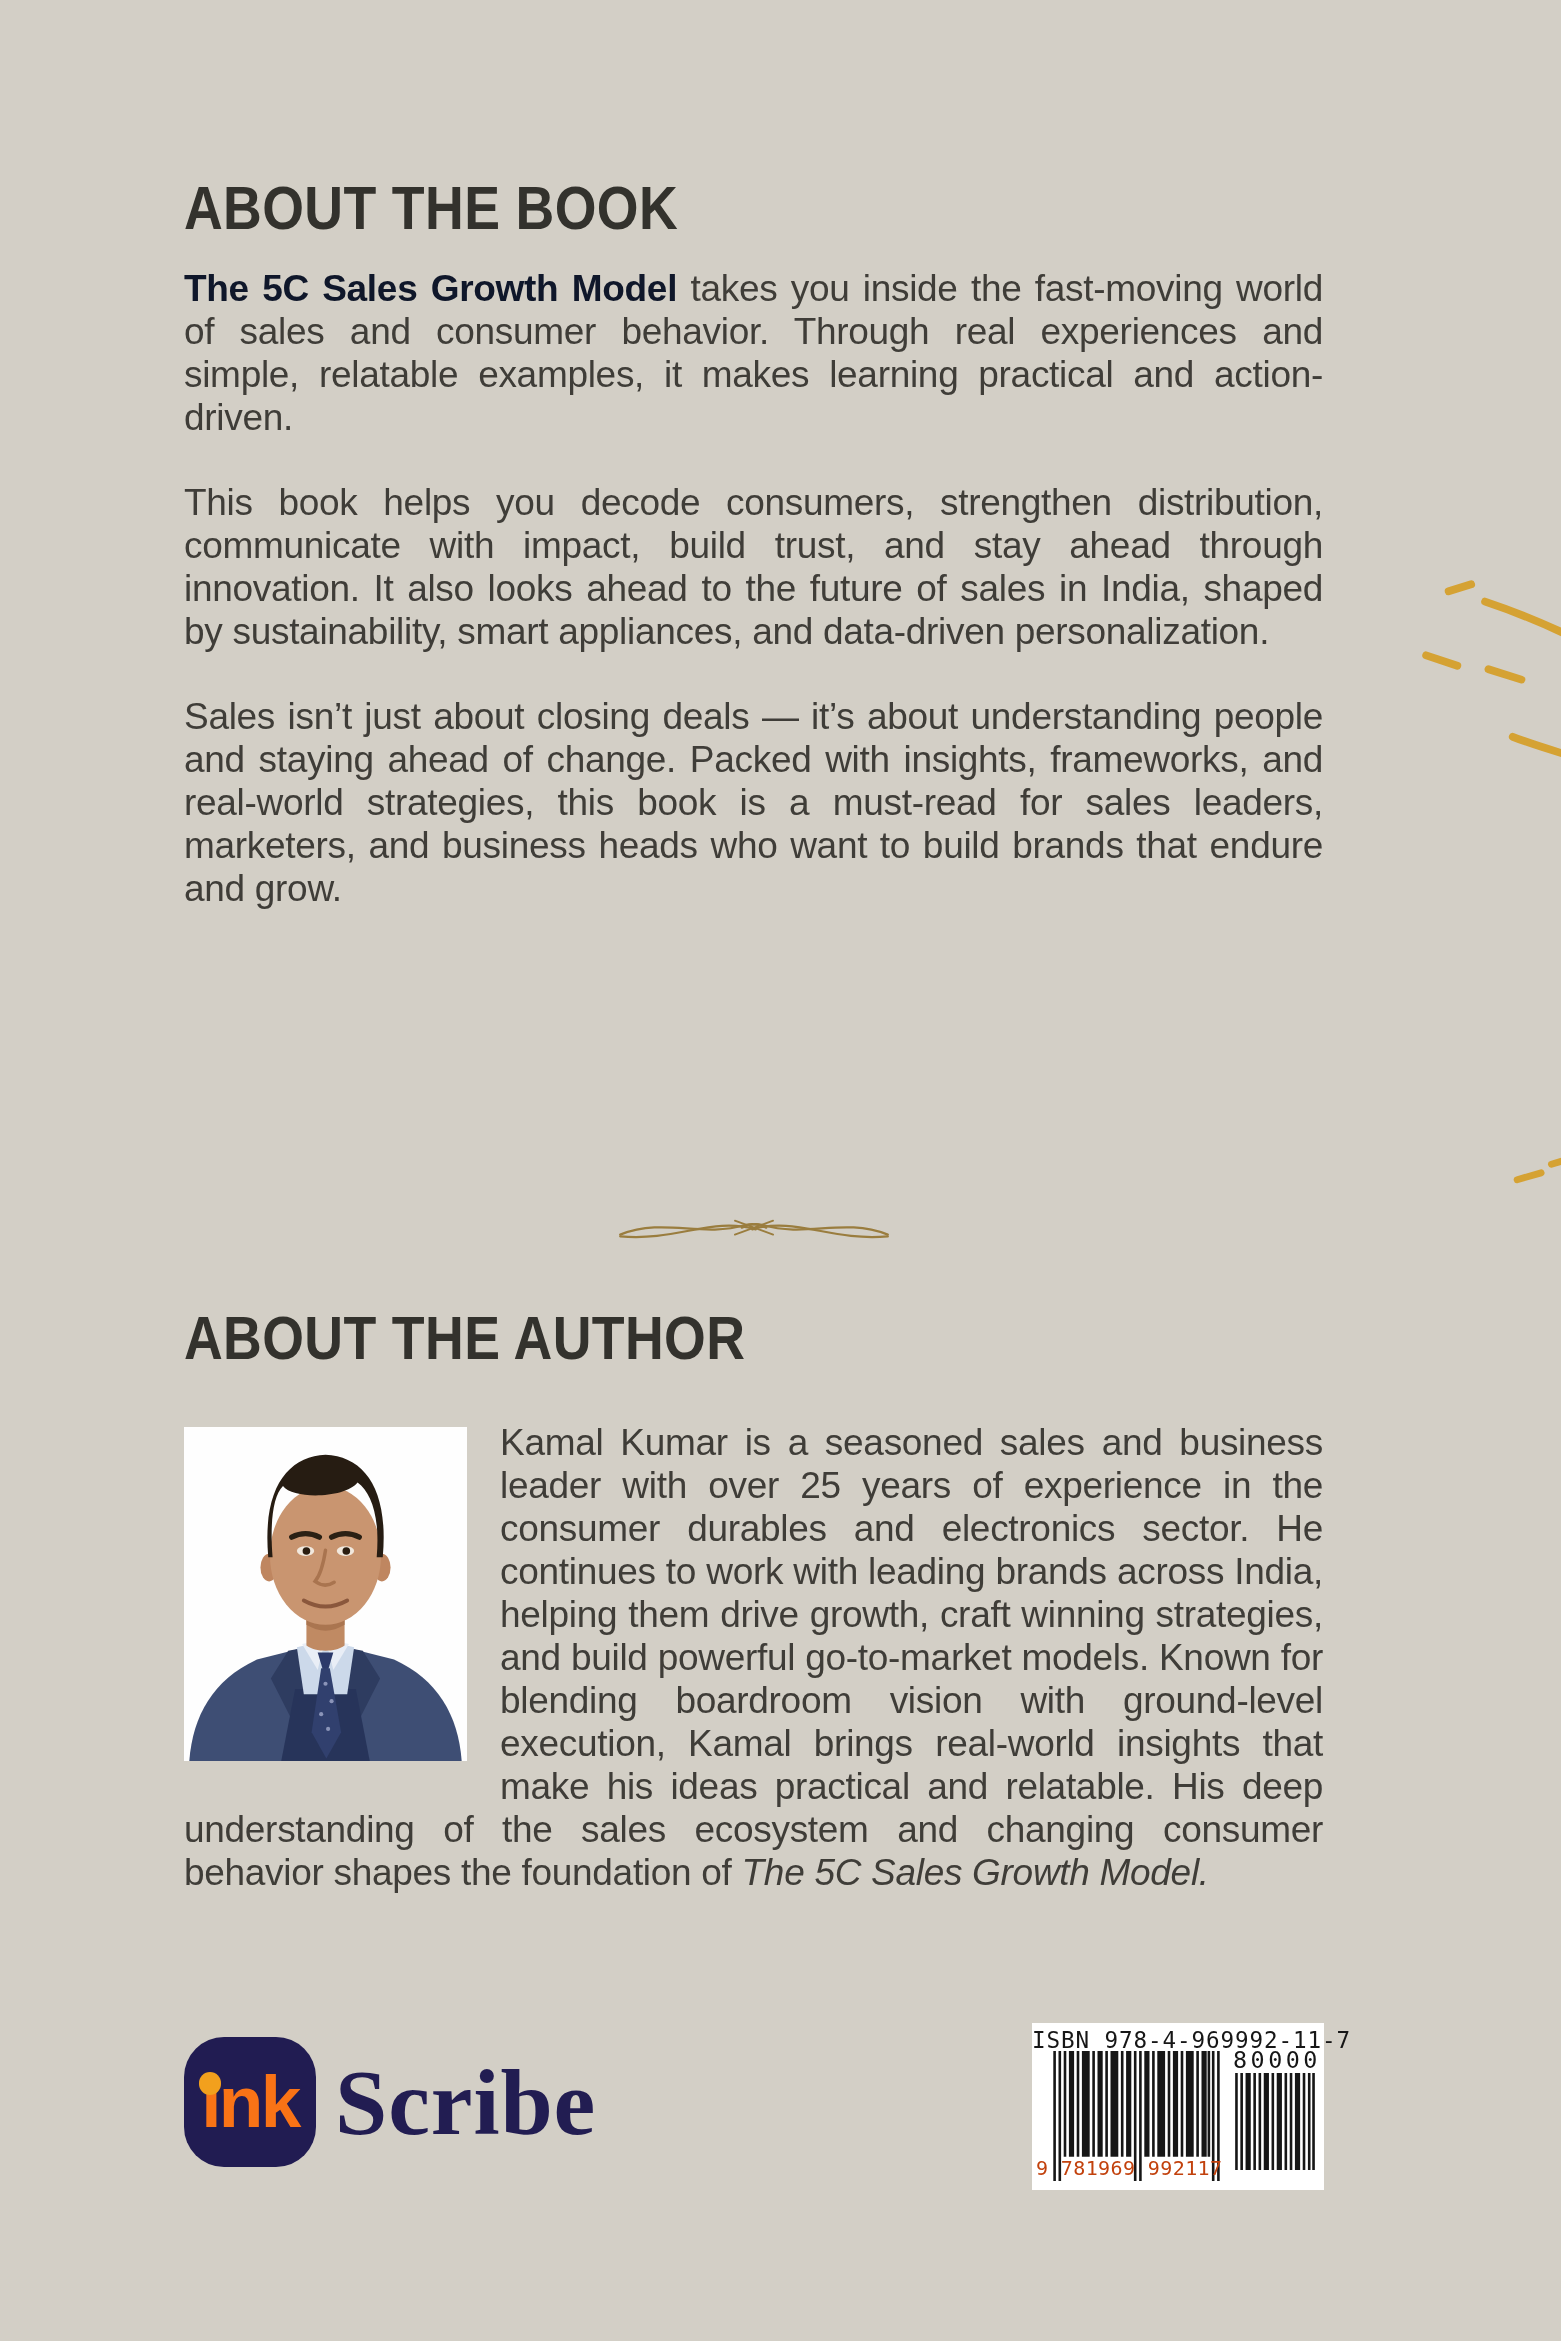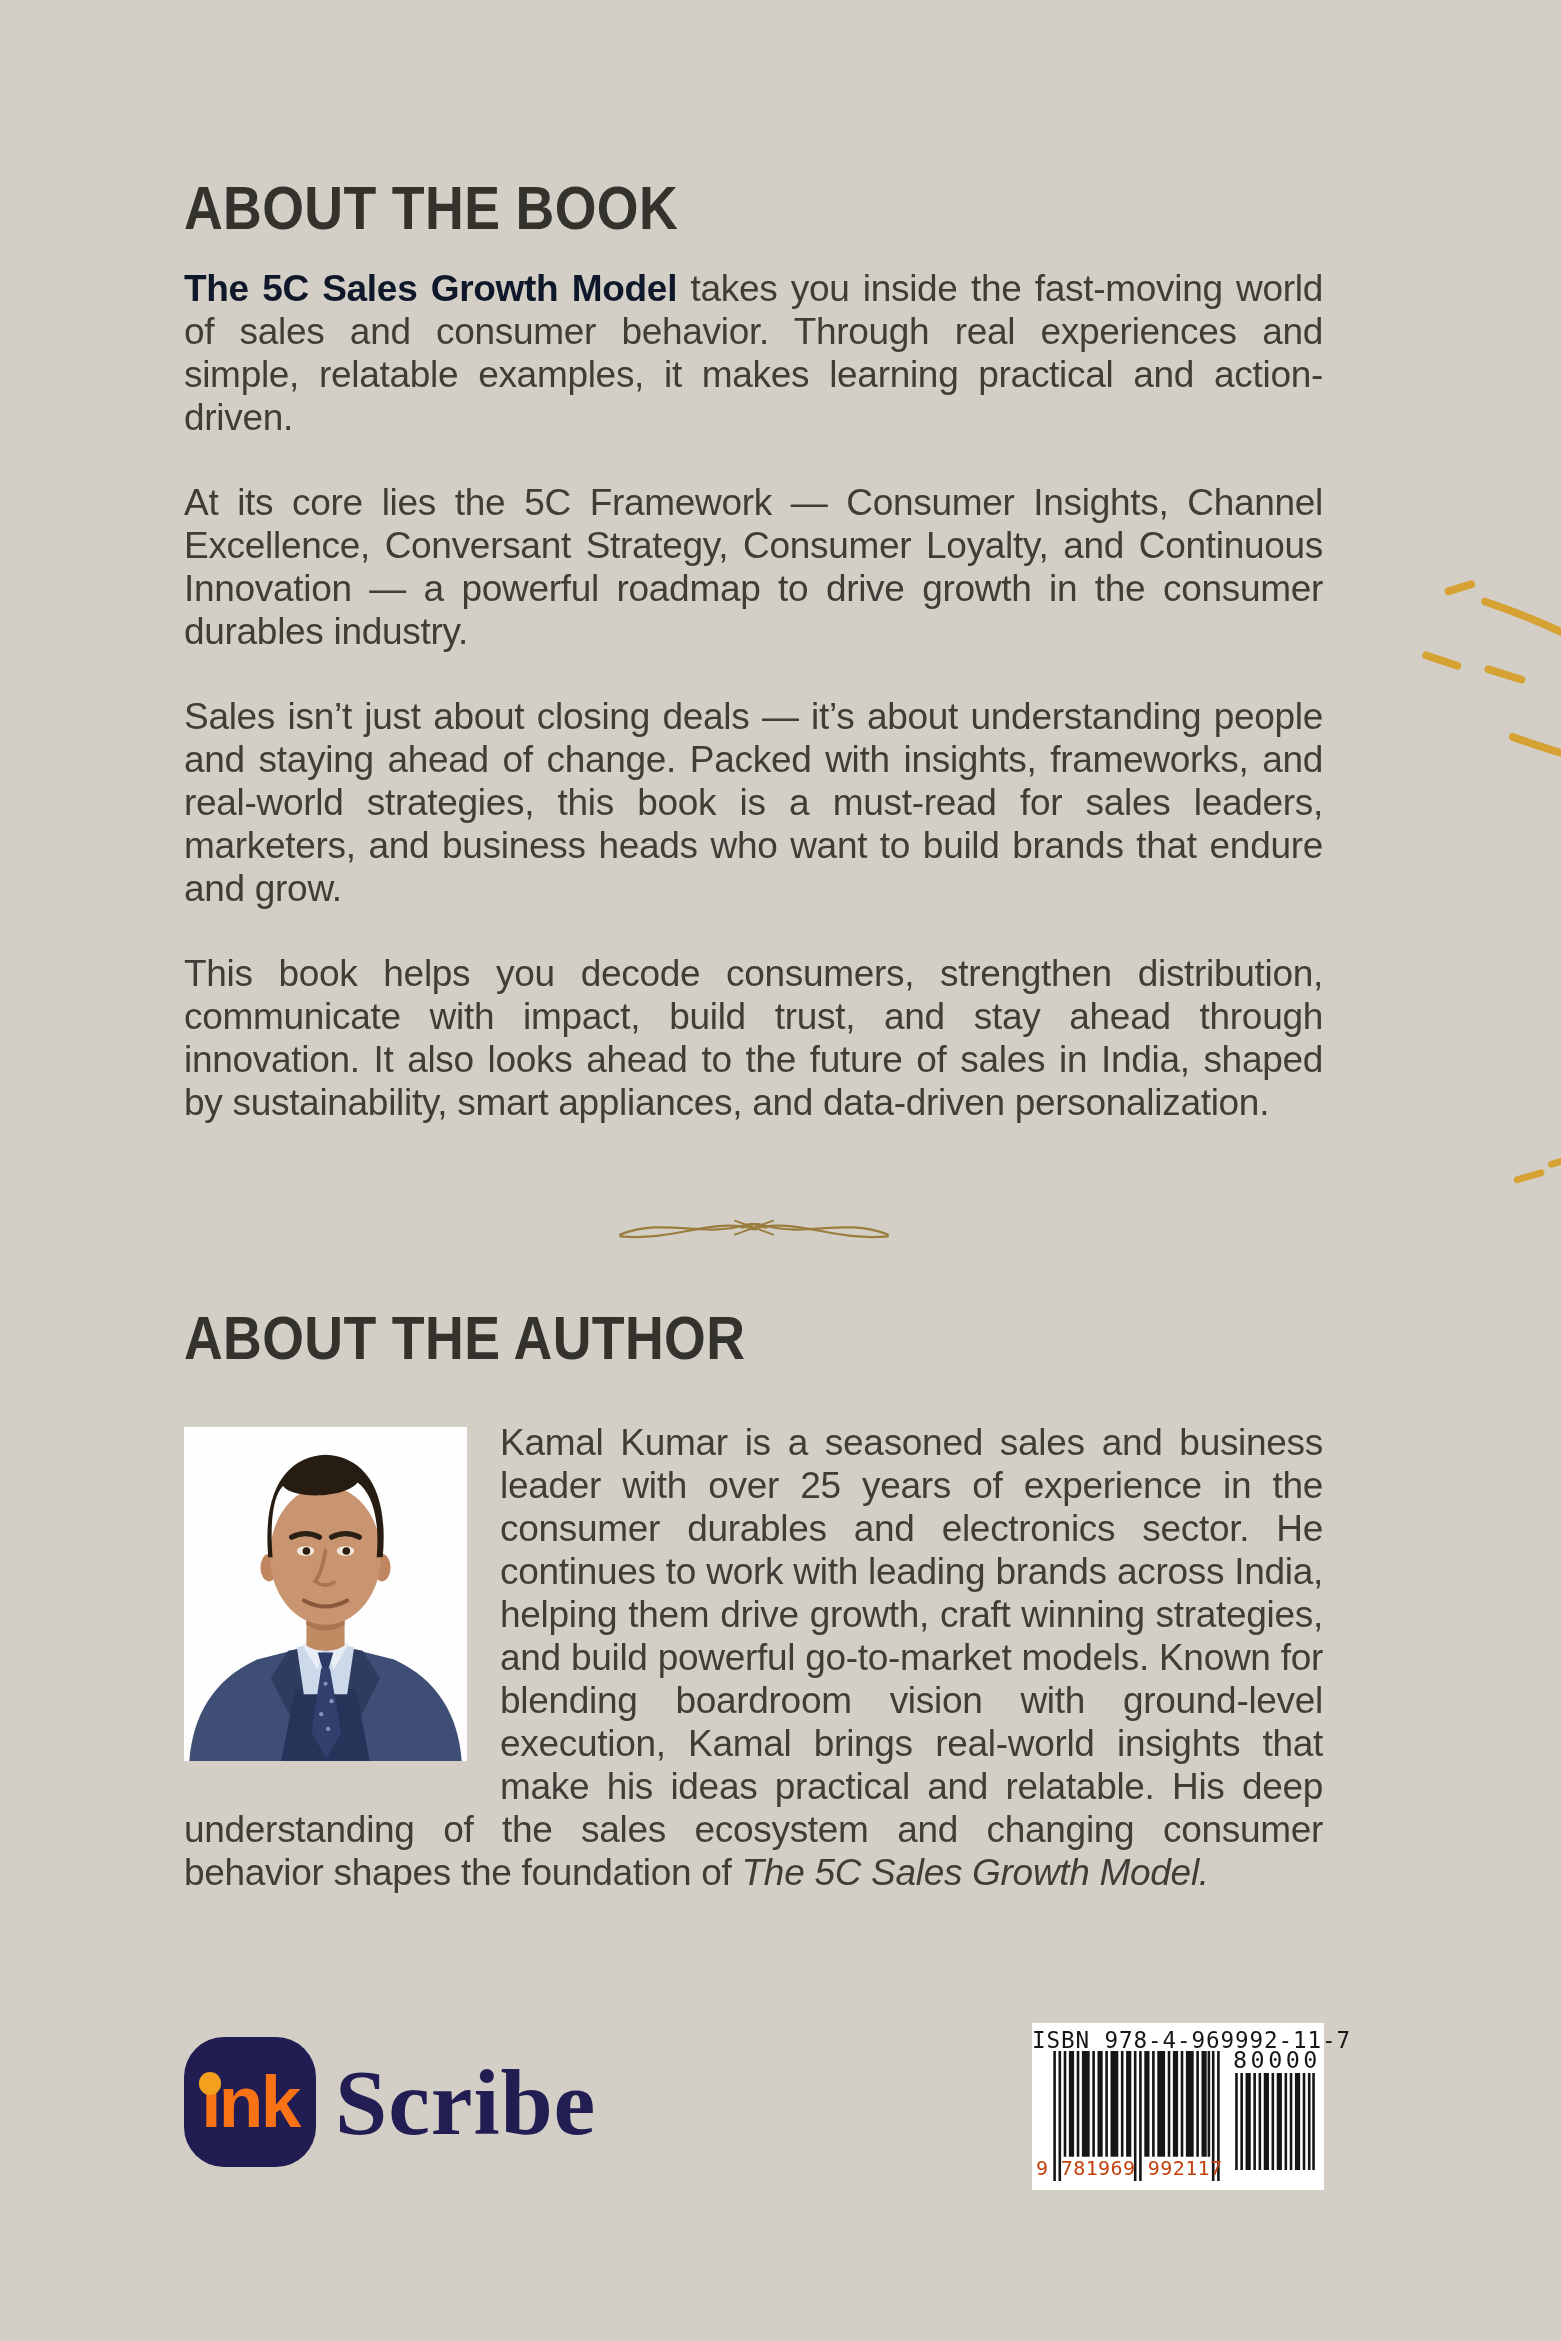--- a/index.html
+++ b/index.html
@@ -128,23 +128,22 @@
     <g stroke="#d5a233" stroke-width="8" stroke-linecap="round" fill="none">
       <path d="M10,30 L38,22"></path>
       <path d="M50,12 L66,7"></path>
     </g>
   </svg>
 
   <div class="heading" id="h-book">ABOUT THE BOOK</div>
 
   <div class="bodycopy">
     <p><span class="bold-intro">The 5C Sales Growth Model</span><span> takes you inside the fast-moving world of sales and consumer behavior. Through real experiences and simple, relatable examples, it makes learning practical and action-driven.</span></p>
-    <p>At its core lies the 5C Framework — Consumer Insights, Channel Excellence, Conversant Strategy, Consumer Loyalty, and Continuous Innovation — a powerful roadmap to drive growth in the consumer durables industry.</p>
+    <p>This book helps you decode consumers, strengthen distribution, communicate with impact, build trust, and stay ahead through innovation. It also looks ahead to the future of sales in India, shaped by sustainability, smart appliances, and data-driven personalization.</p>
     <p>Sales isn’t just about closing deals — it’s about understanding people and staying ahead of change. Packed with insights, frameworks, and real-world strategies, this book is a must-read for sales leaders, marketers, and business heads who want to build brands that endure and grow.</p>
-    <p>This book helps you decode consumers, strengthen distribution, communicate with impact, build trust, and stay ahead through innovation. It also looks ahead to the future of sales in India, shaped by sustainability, smart appliances, and data-driven personalization.</p>
   </div>
 
   <div class="divider">
     <svg width="278" height="35" viewBox="0 0 320 40">
       <g stroke="#9a7d3e" stroke-width="2.6" fill="none" stroke-linecap="round">
         <path d="M6,27 C58,7 98,31 150,16 C158,14 166,15 174,19"></path>
         <path d="M6,29 C72,35 112,6 162,21"></path>
         <g transform="translate(320,0) scale(-1,1)">
           <path d="M6,27 C58,7 98,31 150,16 C158,14 166,15 174,19"></path>
           <path d="M6,29 C72,35 112,6 162,21"></path>

